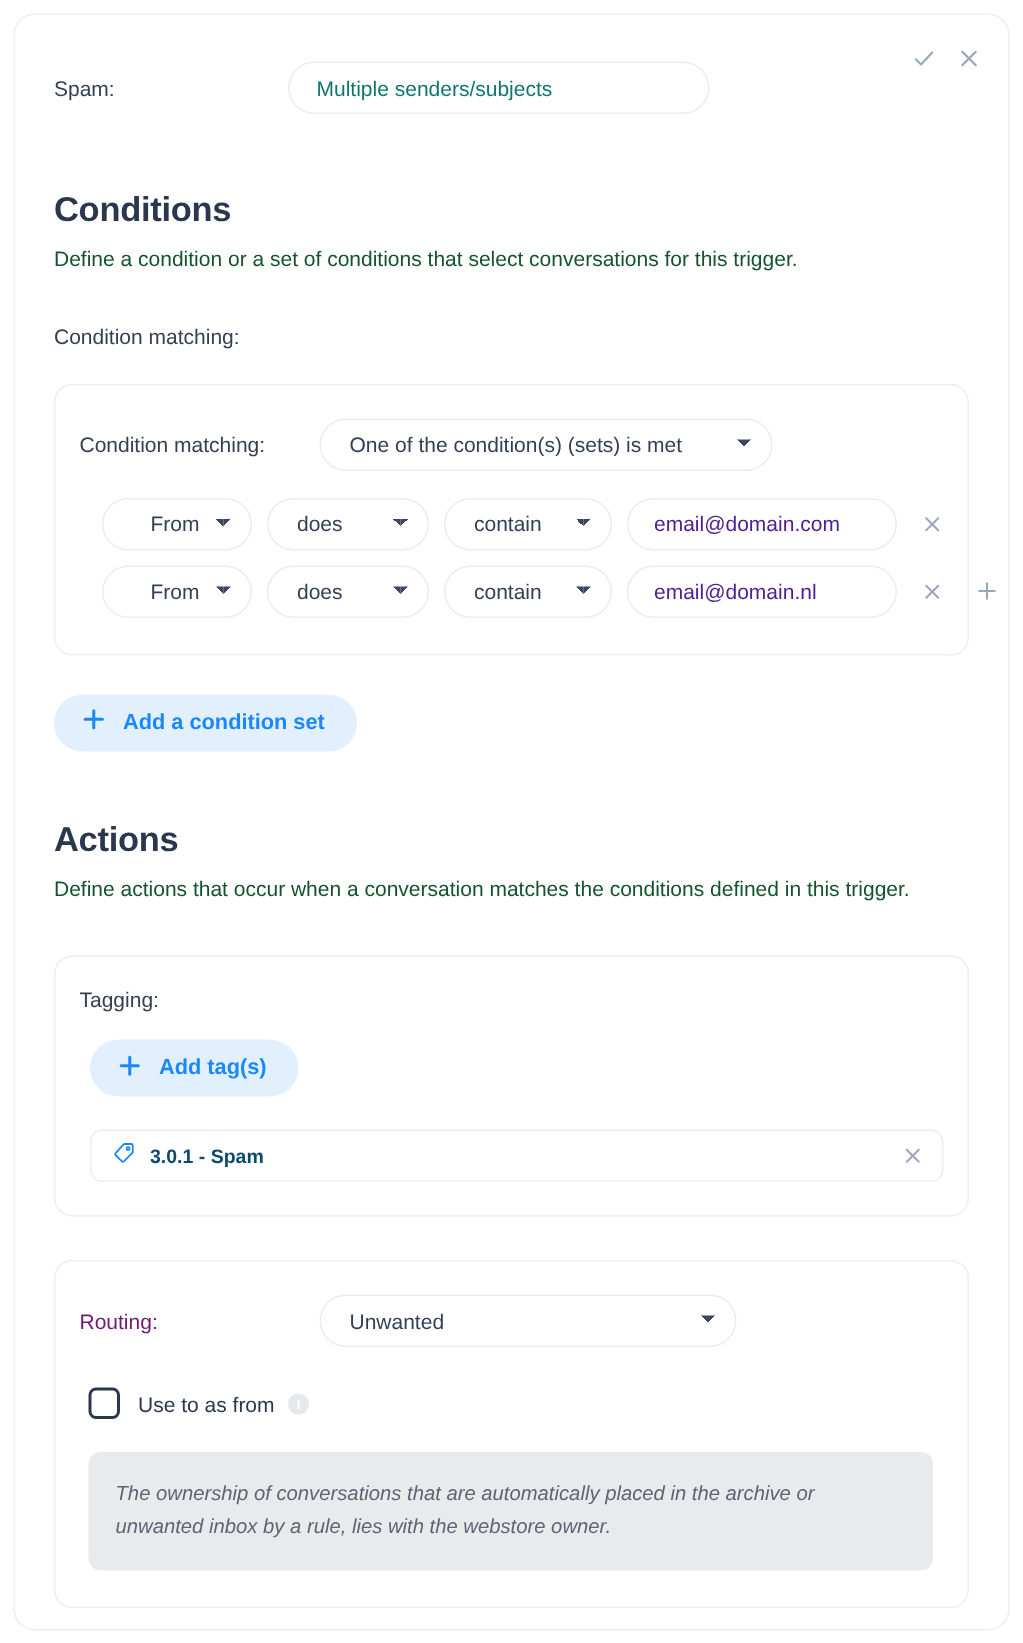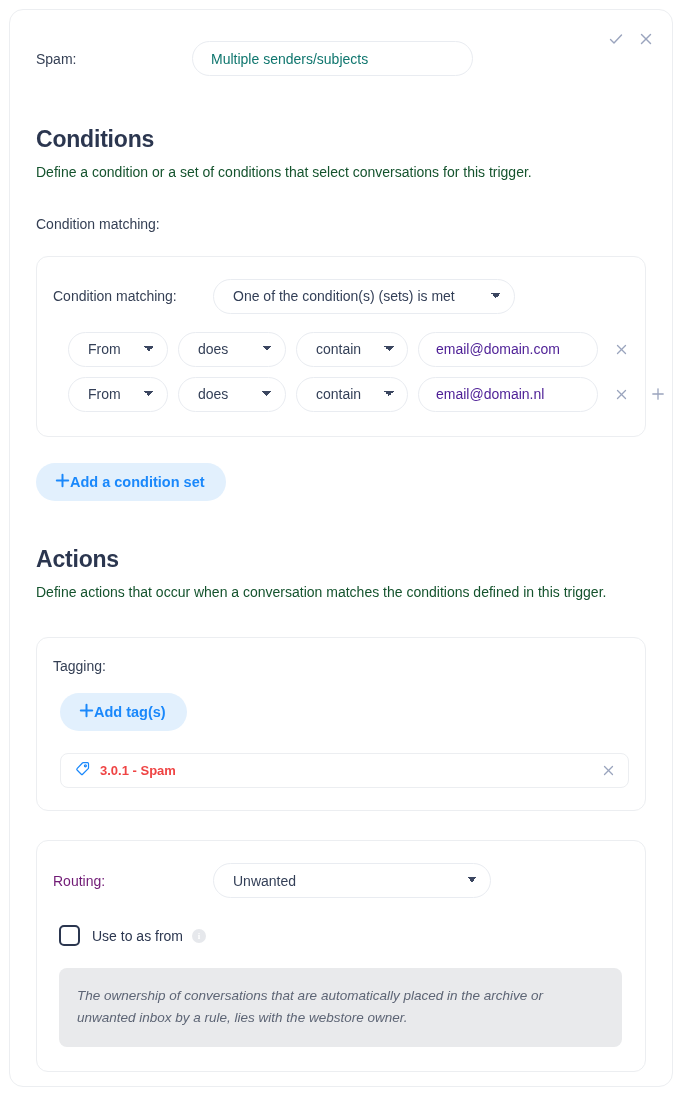--- a/index.html
+++ b/index.html
@@ -147,21 +147,21 @@
 
   .cond-row {
     display: flex;
     align-items: center;
     gap: 10px;
     margin-left: 15px;
     margin-bottom: 10px;
   }
   .cond-row:last-child { margin-bottom: 0; }
 
-  .sel-field  { width: 100px; }
+  .sel-field  { width: 100px; text-align: right; }
   .sel-op     { width: 108px; }
   .sel-cmp    { width: 114px; }
 
   .val-input {
     width: 180px;
     height: 35px;
     border: 1px solid #e9ecf1;
     border-radius: 18px;
     background: #ffffff;
     font-family: "Liberation Sans", sans-serif;
@@ -182,20 +182,21 @@
     flex: none;
   }
   .row-btn.remove { margin-left: 5px; }
   .row-btn.add    { margin-left: 11px; }
   .row-btn svg { display: block; }
 
   
   .blue-pill {
     display: inline-flex;
     align-items: center;
+    gap: 12px;
     height: 38px;
     padding: 0 21px 0 19px;
     border: none;
     border-radius: 19px;
     background: #e2f0fd;
     color: #1a88fb;
     font-family: "Liberation Sans", sans-serif;
     font-size: 14.5px;
     font-weight: bold;
     cursor: pointer;
@@ -229,21 +230,21 @@
     border-radius: 8px;
     padding: 0 12px 0 14px;
     margin-left: 7px;
     margin-right: 0;
     width: calc(100% - 7px);
   }
   .tag-icon { flex: none; display: block; margin-right: 10px; color: #1a88fb; }
   .tag-name {
     font-size: 13px;
     font-weight: bold;
-    color: #ef4444;
+    color: #0c4a6e;
     flex: 1;
   }
   .tag-remove {
     width: 16px;
     height: 16px;
     color: #9aa4bd;
     cursor: pointer;
     flex: none;
     display: flex;
     align-items: center;

